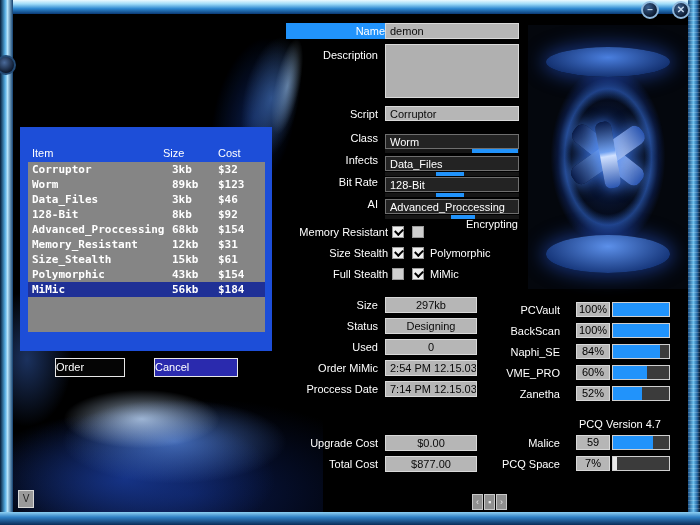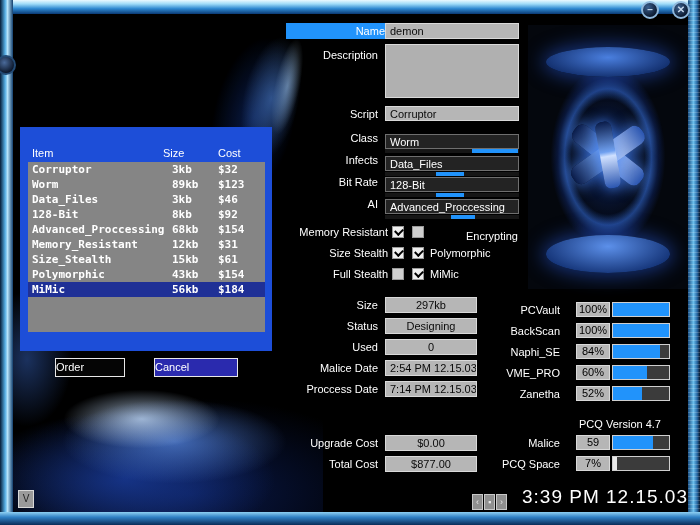--- a/index.html
+++ b/index.html
@@ -215,39 +215,39 @@
 
     <div class="lbl" style="left:247px;top:184px;">AI</div>
     <div class="dfield" style="left:372px;top:185px;width:134px;height:15px;">Advanced_Proccessing</div>
     <div class="slider" style="left:372px;top:201px;width:134px;">
         <span class="handle" style="width: 18%; left: 49%;"></span>
       </div>
 
     <div class="lbl" style="left:257px;top:212px;">Memory Resistant</div>
     <span class="cb on" style="left:379px;top:212px;"></span>
     <span class="cb" style="left:399px;top:212px;"></span>
-    <div class="cbl" style="left:417px;top:216px;padding-left:36px;">Encrypting</div>
+    <div class="cbl" style="left:417px;top:204px;padding-left:36px;">Encrypting</div>
 
     <div class="lbl" style="left:257px;top:233px;">Size Stealth</div>
     <span class="cb on" style="left:379px;top:233px;"></span>
     <span class="cb on" style="left:399px;top:233px;"></span>
     <div class="cbl" style="left:417px;top:233px;">Polymorphic</div>
 
     <div class="lbl" style="left:257px;top:254px;">Full Stealth</div>
     <span class="cb" style="left:379px;top:254px;"></span>
     <span class="cb on" style="left:399px;top:254px;"></span>
     <div class="cbl" style="left:417px;top:254px;">MiMic</div>
 
     <div class="lbl" style="left:247px;top:285px;">Size</div>
     <div class="gfield center" style="left:372px;top:283px;width:92px;height:16px;">297kb</div>
     <div class="lbl" style="left:247px;top:306px;">Status</div>
     <div class="gfield center" style="left:372px;top:304px;width:92px;height:16px;">Designing</div>
     <div class="lbl" style="left:247px;top:327px;">Used</div>
     <div class="gfield center" style="left:372px;top:325px;width:92px;height:16px;">0</div>
-    <div class="lbl" style="left:247px;top:348px;">Malice Date</div>
+    <div class="lbl" style="left:247px;top:348px;">Order MiMic</div>
     <div class="gfield center" style="left:372px;top:346px;width:92px;height:16px;">2:54 PM 12.15.03</div>
     <div class="lbl" style="left:247px;top:369px;">Proccess Date</div>
     <div class="gfield center" style="left:372px;top:367px;width:92px;height:16px;">7:14 PM 12.15.03</div>
 
     <div class="lbl" style="left:247px;top:423px;">Upgrade Cost</div>
     <div class="gfield center" style="left:372px;top:421px;width:92px;height:16px;">$0.00</div>
     <div class="lbl" style="left:247px;top:444px;">Total Cost</div>
     <div class="gfield center" style="left:372px;top:442px;width:92px;height:16px;">$877.00</div>
 
     <div class="lbl" style="left:429px;top:290px;">PCVault</div>
@@ -302,16 +302,15 @@
         <div class="cbar r40"></div>
         <div class="cbar rm40"></div>
         <div class="cbar r80"></div>
       </div>
     </div>
 
     <div class="vbtn">V</div>
     <div class="navgrp">
       <span class="navbtn">‹</span><span class="navbtn">▪</span><span class="navbtn">›</span>
     </div>
-    <div class="clock">3:39 PM 12.15.03</div>
 
   </div>
 </div>
 
 </body></html>

